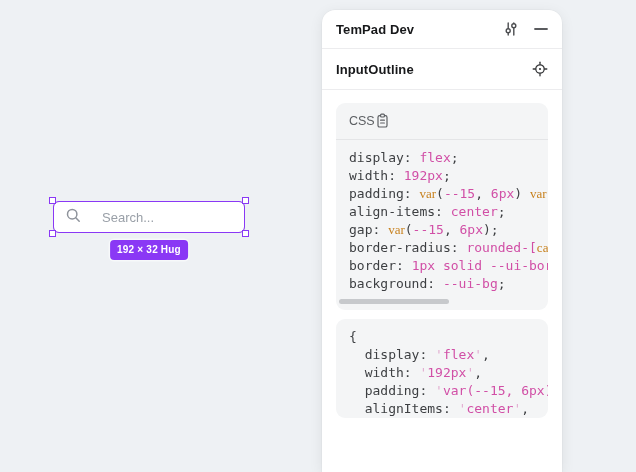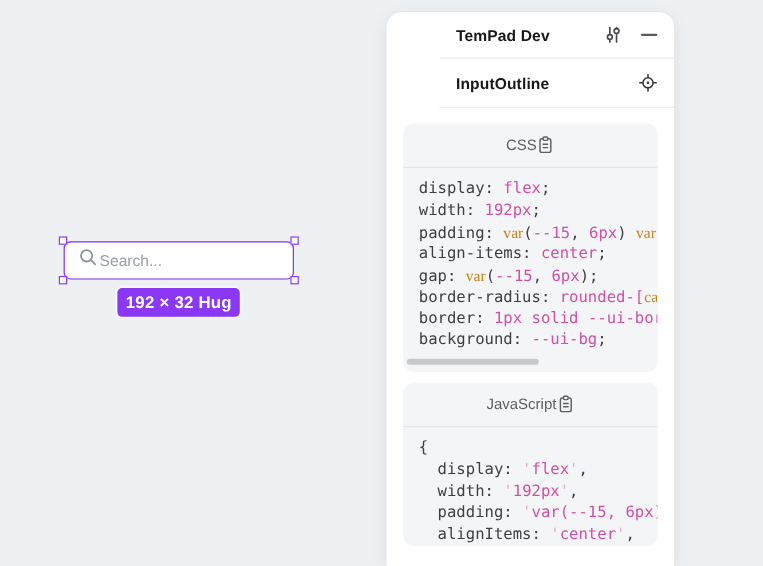--- a/index.html
+++ b/index.html
@@ -9,21 +9,21 @@
     background:#eef1f4;
     font-family:"Liberation Sans", sans-serif;
     -webkit-font-smoothing:antialiased;
   }
 
   
   .selection-group { position:absolute; left:53px; top:201px; width:192px; height:32px; }
   .search-box {
     position:absolute; inset:0; background:#ffffff;
     border:1px solid #d6d7db; border-radius:6px;
-    display:flex; align-items:center; gap:1px; padding:0 11px;
+    display:flex; align-items:center; gap:20px; padding:0 11px;
   }
   .search-box input {
     border:none; outline:none; background:transparent;
     font-family:"Liberation Sans", sans-serif;
     font-size:13px; color:#4a4e57; width:140px;
   }
   .search-box input::placeholder { color:#9aa0a8; }
   .sel-outline {
     position:absolute; inset:0; border:1px solid #8a38f5;
     border-radius:6px; pointer-events:none;
@@ -31,49 +31,49 @@
   .handle {
     position:absolute; width:7px; height:7px;
     background:#ffffff; border:1px solid #8a38f5;
   }
   .handle.tl { left:-4px; top:-4px; }
   .handle.tr { right:-4px; top:-4px; }
   .handle.bl { left:-4px; bottom:-4px; }
   .handle.br { right:-4px; bottom:-4px; }
   .size-badge {
     position:absolute; top:calc(100% + 7px); left:50%; transform:translateX(-50%);
-    background:#8a38f5; color:#ffffff; font-size:14px; font-weight:700;
+    background:#8a38f5; color:#ffffff; font-size:10px; font-weight:700;
     line-height:1; padding:5px 7px; border-radius:4px; white-space:nowrap;
     letter-spacing:.2px; box-shadow:0 0 0 1.5px rgba(255,255,255,.55);
   }
 
   
   .panel {
     position:absolute; left:322px; top:10px; width:240px; height:462px;
     background:#ffffff; border-radius:13px 13px 0 0;
     box-shadow:0 0 0 .5px rgba(0,0,0,.04), 0 3px 14px rgba(0,0,0,.08);
     display:flex; flex-direction:column;
   }
   .panel-row {
     display:flex; align-items:center; justify-content:space-between;
-    padding:0 14px; border-bottom:1px solid #ececee; flex:none;margin-left:44px;
+    padding:0 14px; border-bottom:1px solid #ececee; flex:none;
   }
   .panel-row.hdr  { height:39px; }
   .panel-row.node { height:41px; }
   .panel-title { font-size:13px; font-weight:700; color:#17181a; letter-spacing:.1px; }
   .hdr-icons { display:flex; align-items:center; gap:15px; color:#4b4c4f; }
   .hdr-icons svg, .node-icon svg { display:block; }
   .node-icon { color:#353638; }
 
   .code-section { padding:13px 14px 0; overflow:hidden; }
   .section-label { font-size:13px; font-weight:700; color:#17181a; margin:2px 0 13px; }
 
   .code-card { background:#f4f5f6; border-radius:9px; overflow:hidden; margin-bottom:9px; }
   .code-card-header {
-    display:flex; align-items:center; justify-content:center;
+    display:flex; align-items:center; justify-content:flex-start;
     padding:10px 13px; border-bottom:1px solid #e4e5e7;
   }
   .code-card-label { font-size:12.5px; color:#5c5f63; }
   .copy-btn { color:#5c5f63; cursor:pointer; display:flex; }
   .code-body {
     padding:9px 0 0 13px;
     font-family:"DejaVu Sans Mono", monospace;
     font-size:13px; line-height:18px;
     white-space:pre; overflow:hidden; color:#3d3f42;
   }
@@ -155,27 +155,16 @@
             <line x1="5.6" y1="7.2" x2="9.4" y2="7.2"></line>
             <line x1="5.6" y1="10" x2="9.4" y2="10"></line>
           </svg>
         </span>
       </div>
       <div class="code-body"><div class="code-line"><span class="tk-p">display: </span><span class="tk-v">flex</span><span class="tk-p">;</span></div><div class="code-line"><span class="tk-p">width: </span><span class="tk-v">192px</span><span class="tk-p">;</span></div><div class="code-line"><span class="tk-p">padding: </span><span class="tk-f">var</span><span class="tk-p">(</span><span class="tk-v">--15</span><span class="tk-p">, </span><span class="tk-v">6px</span><span class="tk-p">) </span><span class="tk-f">var</span><span class="tk-p">(</span><span class="tk-v">--</span></div><div class="code-line"><span class="tk-p">align-items: </span><span class="tk-v">center</span><span class="tk-p">;</span></div><div class="code-line"><span class="tk-p">gap: </span><span class="tk-f">var</span><span class="tk-p">(</span><span class="tk-v">--15</span><span class="tk-p">, </span><span class="tk-v">6px</span><span class="tk-p">);</span></div><div class="code-line"><span class="tk-p">border-radius: </span><span class="tk-v">rounded-[</span><span class="tk-f">calc</span><span class="tk-p">(</span></div><div class="code-line"><span class="tk-p">border: </span><span class="tk-v">1px</span><span class="tk-p"> </span><span class="tk-v">solid</span><span class="tk-p"> </span><span class="tk-v">--ui-border-</span></div><div class="code-line"><span class="tk-p">background: </span><span class="tk-v">--ui-bg</span><span class="tk-p">;</span></div></div>
       <div class="hscroll-thumb"></div>
     </div>
 
     <div class="code-card">
-      <div class="code-card-header">
-        <span class="code-card-label">JavaScript</span>
-        <span class="copy-btn">
-          <svg width="15" height="16" viewBox="0 0 15 16" fill="none" stroke="#5c5f63" stroke-width="1.2" stroke-linecap="round">
-            <rect x="3" y="2.6" width="9" height="11.4" rx="1.6"></rect>
-            <rect x="5.6" y="1.2" width="3.8" height="2.8" rx="0.9" fill="#f4f5f6"></rect>
-            <line x1="5.6" y1="7.2" x2="9.4" y2="7.2"></line>
-            <line x1="5.6" y1="10" x2="9.4" y2="10"></line>
-          </svg>
-        </span>
-      </div>
       <div class="code-body"><div class="code-line"><span class="tk-p">{</span></div><div class="code-line"><span class="tk-p">  display: </span><span class="tk-q">'</span><span class="tk-v">flex</span><span class="tk-q">'</span><span class="tk-p">,</span></div><div class="code-line"><span class="tk-p">  width: </span><span class="tk-q">'</span><span class="tk-v">192px</span><span class="tk-q">'</span><span class="tk-p">,</span></div><div class="code-line"><span class="tk-p">  padding: </span><span class="tk-q">'</span><span class="tk-v">var(--15, 6px) var</span></div><div class="code-line"><span class="tk-p">  alignItems: </span><span class="tk-q">'</span><span class="tk-v">center</span><span class="tk-q">'</span><span class="tk-p">,</span></div></div>
     </div>
   </div>
 </div>
 
 </body></html>

